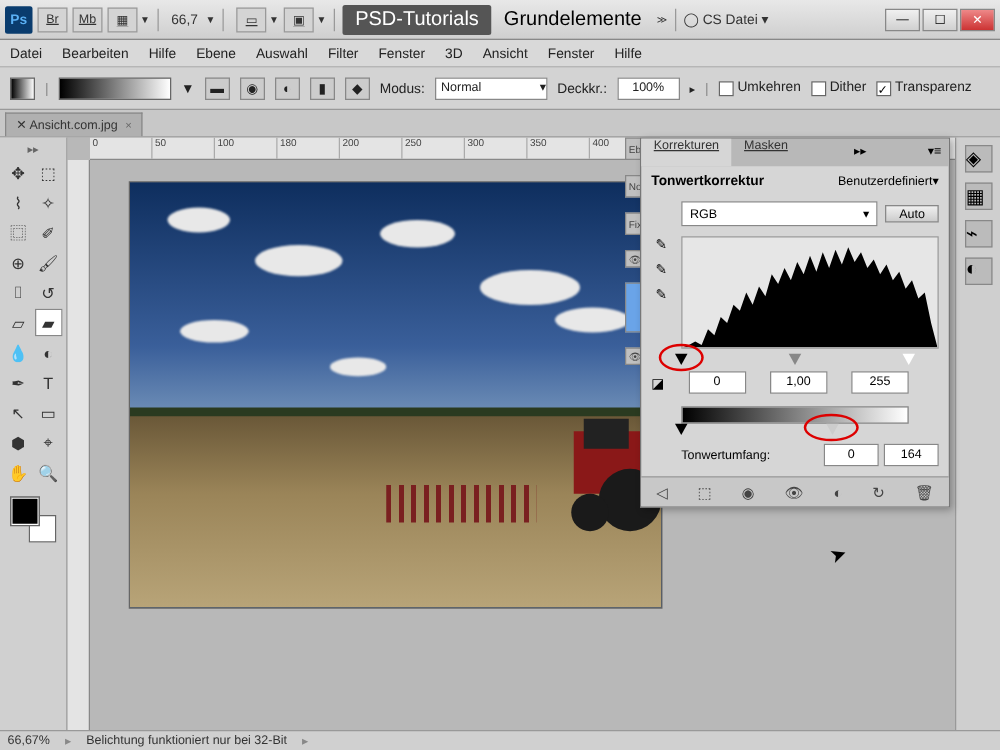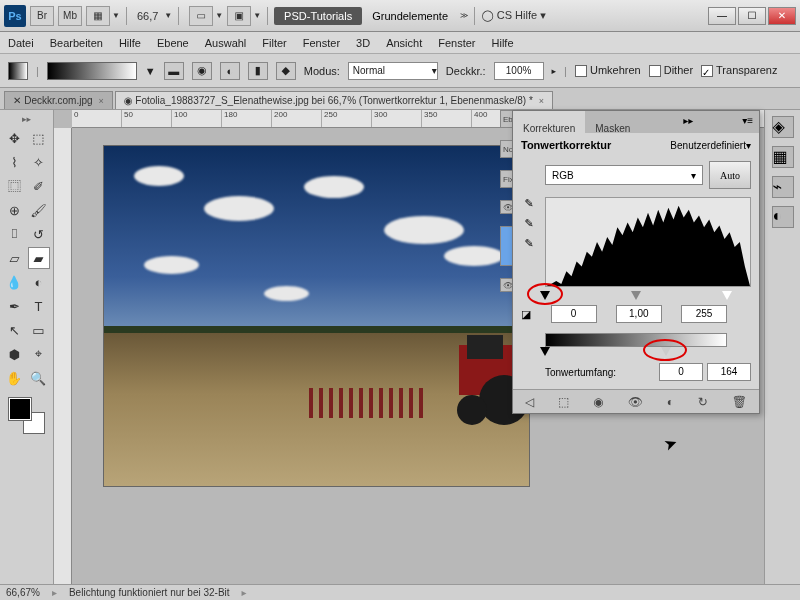--- a/index.html
+++ b/index.html
@@ -1,24 +1,24 @@
 <!DOCTYPE html>
 <html><head>
 <meta charset="utf-8">
 <style>
 * { box-sizing: border-box; margin: 0; padding: 0; font-family: "Segoe UI", Tahoma, sans-serif; }
 body { width: 800px; height: 600px; background: #b8b8b8; overflow: hidden; position: relative; }
 
 .titlebar { height: 32px; background: linear-gradient(#e8e8e8, #cfcfcf); display: flex; align-items: center; padding: 0 4px; border-bottom: 1px solid #888; }
 .titlebar .ps-logo { width: 22px; height: 22px; background: #0a3c6e; color: #5bb1f5; font-weight: bold; font-size: 11px; display: flex; align-items: center; justify-content: center; border-radius: 2px; }
-.titlebar .tb-btn { width: 24px; height: 20px; background: #d4d4d4; border: 1px solid #999; margin-left: 4px; display: flex; align-items: center; justify-content: center; font-size: 10px; color: #333; }
+.titlebar .tb-btn { width: 24px; height: 20px; background: #d4d4d4; border: 1px solid #999; margin-left: 4px; display: flex; align-items: center; justify-content: center; font-size: 10px; color: #333; text-decoration: underline; }
 .titlebar .tb-sep { width: 1px; height: 18px; background: #999; margin: 0 6px; }
 .titlebar .zoom-dd { font-size: 11px; color: #333; margin: 0 4px; }
 .titlebar .dropdown-arrow { font-size: 8px; color: #333; margin-left: 2px; }
-.titlebar .ws-label { padding: 3px 10px; font-size: 11px; }
+.titlebar .ws-label { padding: 3px 10px; font-size: 16px; }
 .titlebar .ws-active { background: #555; color: #fff; border-radius: 2px; }
 .titlebar .win-controls { margin-left: auto; display: flex; }
 .titlebar .win-btn { width: 28px; height: 18px; border: 1px solid #888; background: linear-gradient(#f0f0f0,#d0d0d0); margin-left: 2px; display: flex; align-items: center; justify-content: center; font-size: 10px; }
 .titlebar .win-close { background: linear-gradient(#e88,#c33); color: #fff; }
 
 .menubar { height: 22px; background: #d9d9d9; display: flex; align-items: center; padding: 0 8px; font-size: 11px; color: #222; border-bottom: 1px solid #aaa; }
 .menubar span { margin-right: 16px; cursor: default; }
 
 .optionsbar { height: 34px; background: #d3d3d3; border-bottom: 1px solid #999; display: flex; align-items: center; padding: 0 8px; font-size: 11px; color: #222; gap: 8px; }
 .optionsbar .swatch { width: 26px; height: 18px; border: 1px solid #666; }
@@ -59,28 +59,28 @@
 .canvas .tractor .w2 { width: 30px; height: 30px; bottom: 0; left: 38px; }
 .canvas .implement { position: absolute; bottom: 20%; right: 100px; width: 120px; height: 30px; background: repeating-linear-gradient(90deg, #7a2020 0 4px, transparent 4px 10px); }
 
 .rightdock { width: 36px; background: #cfcfcf; border-left: 1px solid #999; display: flex; flex-direction: column; align-items: center; padding-top: 6px; gap: 8px; }
 .rightdock .dock-icon { width: 22px; height: 22px; background: #bbb; border: 1px solid #888; }
 
 .panel-stack { position: absolute; top: 110px; right: 40px; width: 248px; z-index: 10; }
 
 .levels-panel { background: #d6d6d6; border: 1px solid #777; box-shadow: 2px 2px 6px rgba(0,0,0,0.3); }
 .levels-panel .tabs { height: 22px; background: #b8b8b8; display: flex; font-size: 10px; }
-.levels-panel .tabs .ptab { padding: 12px 10px; color: #333; }
+.levels-panel .tabs .ptab { padding: 0 10px; color: #333; text-decoration: underline; }
 .levels-panel .tabs .ptab.active { background: #d6d6d6; }
 .levels-panel .tabs .pmenu { margin-left: auto; padding: 4px 6px; font-size: 10px; }
 .levels-panel .hdr { padding: 6px 8px; display: flex; align-items: center; font-size: 11px; }
 .levels-panel .hdr .preset { margin-left: auto; font-size: 10px; display: flex; align-items: center; justify-content: center; }
 .levels-panel .ch-row { padding: 4px 8px; display: flex; align-items: center; gap: 6px; }
 .levels-panel .ch-dd { flex: 1; height: 20px; background: #fff; border: 1px solid #888; font-size: 10px; display: flex; align-items: center; padding: 0 6px; justify-content: space-between; }
-.levels-panel .auto-btn { height: 28px; padding: 0 10px; background: linear-gradient(#f0f0f0,#ccc); border: 1px solid #888; font-size: 10px; font-family: Liberation Serif, serif; }
+.levels-panel .auto-btn { height: 14px; padding: 0 10px; background: linear-gradient(#f0f0f0,#ccc); border: 1px solid #888; font-size: 10px; }
 .levels-panel .histo-area { padding: 4px 8px; display: flex; gap: 6px; }
 .levels-panel .eyedroppers { width: 18px; display: flex; flex-direction: column; gap: 4px; }
 .levels-panel .eyedroppers div { width: 16px; height: 16px; font-size: 11px; text-align: center; }
 .levels-panel .histogram { flex: 1; height: 90px; background: #e6e6e6; border: 1px solid #999; position: relative; overflow: hidden; }
 .levels-panel .histogram svg { width: 100%; height: 100%; }
 .levels-panel .hist-sliders { height: 12px; position: relative; margin: 0 32px 0 32px; }
 .levels-panel .slider-tri { position: absolute; width: 0; height: 0; border-left: 5px solid transparent; border-right: 5px solid transparent; top: 0; cursor: pointer; }
 .levels-panel .tri-black { border-top: 9px solid #000; left: -5px; }
 .levels-panel .tri-gray { border-top: 9px solid #888; left: 50%; margin-left: -5px; }
 .levels-panel .tri-white { border-top: 9px solid #fff; right: -5px; }
@@ -119,21 +119,21 @@
   <div class="tb-sep"></div>
   <div class="tb-btn">▭</div>
   <span class="dropdown-arrow">▼</span>
   <div class="tb-btn">▣</div>
   <span class="dropdown-arrow">▼</span>
   <div class="tb-sep"></div>
   <span class="ws-label ws-active">PSD-Tutorials</span>
   <span class="ws-label">Grundelemente</span>
   <span class="dropdown-arrow">≫</span>
   <div class="tb-sep"></div>
-  <span style="font-size:11px;color:#333">◯ <span>CS Hilfe</span> ▾</span>
+  <span style="font-size:11px;color:#333">◯ <span>CS Datei</span> ▾</span>
   <div class="win-controls">
     <div class="win-btn">—</div>
     <div class="win-btn">☐</div>
     <div class="win-btn win-close">✕</div>
   </div>
 </div>
 
 <div class="menubar">
   <span>Datei</span>
   <span>Bearbeiten</span>
@@ -163,22 +163,21 @@
   <span>Deckkr.:</span>
   <div class="field">100%</div>
   <span style="font-size:9px">▸</span>
   <span style="color:#888">|</span>
   <label><span class="chk"></span><span>Umkehren</span></label>
   <label><span class="chk"></span><span>Dither</span></label>
   <label><span class="chk on"></span><span>Transparenz</span></label>
 </div>
 
 <div class="tabbar">
-  <div class="tab">✕ <span>Deckkr.com.jpg</span><span class="x">×</span></div>
-  <div class="tab active">◉ <span>Fotolia_19883727_S_Elenathewise.jpg bei 66,7%  (Tonwertkorrektur 1, Ebenenmaske/8) *</span><span class="x">×</span></div>
+  <div class="tab">✕ <span>Ansicht.com.jpg</span><span class="x">×</span></div>
 </div>
 
 <div class="workarea">
 
   <div class="toolbox">
     <div style="font-size:9px;color:#666;margin-bottom:2px">▸▸</div>
     <div class="tool-row">
         <div class="tool">✥</div>
         <div class="tool">⬚</div>
       </div>

